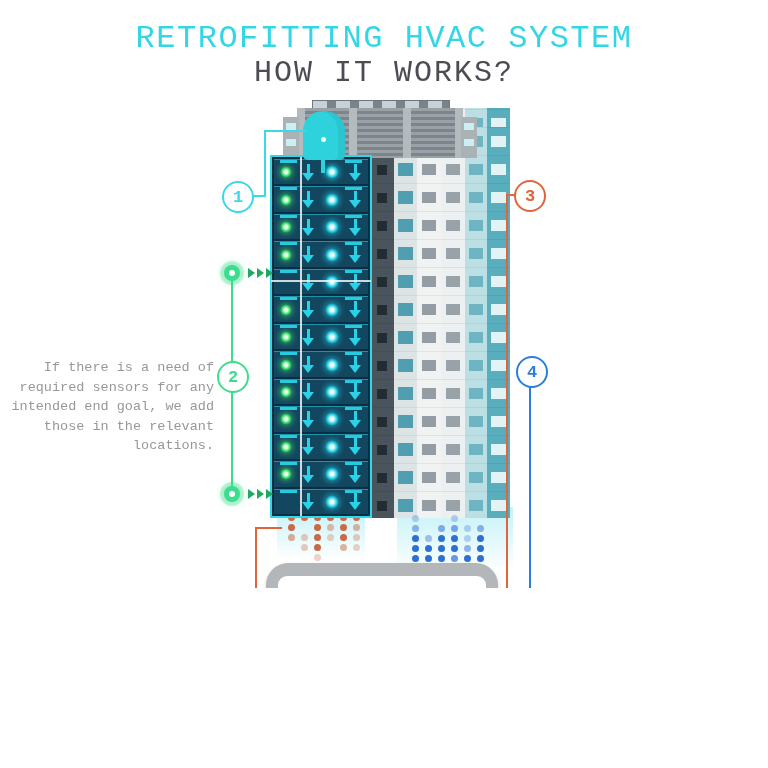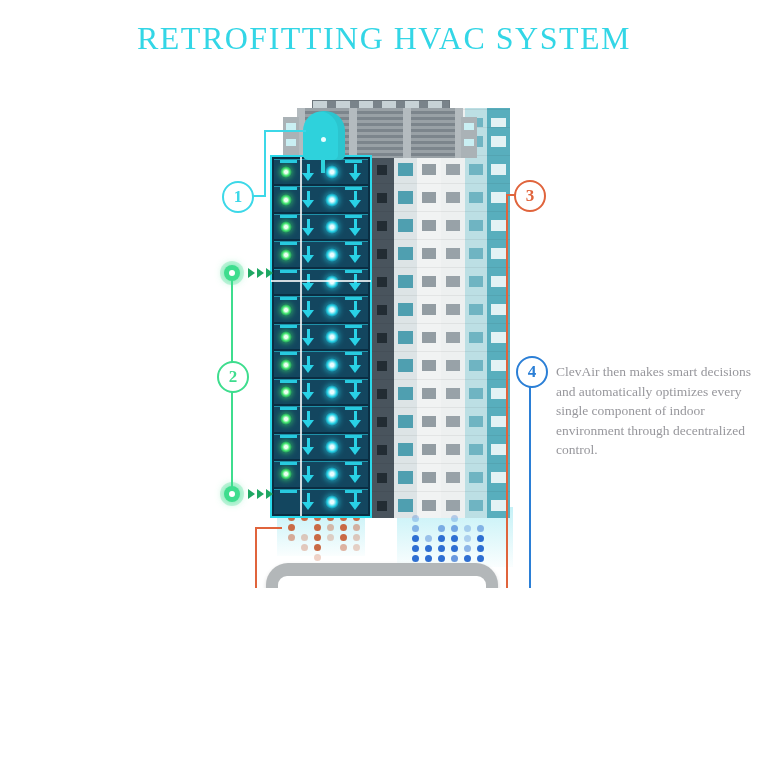--- a/index.html
+++ b/index.html
@@ -1,17 +1,17 @@
 <!DOCTYPE html>
 <html><head>
 <meta charset="utf-8">
 <style>
   html,body{margin:0;padding:0;background:#fff;}
   .canvas{position:relative;width:768px;height:588px;background:#fff;overflow:hidden;
-          font-family:Liberation Serif, serif;}
+          font-family:Liberation Mono, monospace;}
 
   
   .title{position:absolute;left:0;top:20px;width:768px;text-align:center;
          font-size:32px;letter-spacing:1.5px;color:#33d6e6;font-weight:normal;}
   .subtitle{position:absolute;left:0;top:56px;width:768px;text-align:center;
          font-size:30px;letter-spacing:2px;color:#4c4c54;font-weight:normal;}
 
   
   .step-text{position:absolute;font-size:13.5px;line-height:19.5px;color:#97979c;}
   .step-1{left:6px;top:180px;width:208px;text-align:right;}
@@ -135,20 +135,21 @@
   .footer{position:absolute;left:0;top:742px;width:768px;text-align:center;
        font-size:15.5px;color:#55555b;letter-spacing:.5px;}
   .bottombar{position:absolute;left:0;top:763px;width:768px;height:5px;background:#35d8e8;}
 </style>
 </head>
 <body>
 
 <div class="canvas">
 
   <div class="title">RETROFITTING HVAC SYSTEM</div>
+  <div class="subtitle">HOW IT WORKS?</div>
 
   <div class="facade">
     <div class="fcol fcolA"></div>
     <div class="fcol fcolB"></div>
     <div class="fcol fcolC"></div>
     <div class="fcol fcolD"></div>
     <div class="fcol fcolE"></div>
     <div class="fcol fcolF"></div>
     <div class="slab"></div>
   </div>
@@ -366,21 +367,21 @@
   <div class="badge badge-2" style="border-color: rgb(62, 221, 142); color: rgb(62, 221, 142);">
       <span>2</span>
     </div>
   <div class="badge badge-3" style="border-color: rgb(224, 100, 60); color: rgb(224, 100, 60);">
       <span>3</span>
     </div>
   <div class="badge badge-4" style="border-color: rgb(43, 127, 214); color: rgb(43, 127, 214);">
       <span>4</span>
     </div>
 
-  <div class="step-text step-4">ClevAir then makes smart decisions and automatically optimizes every single component of indoor environment through decentralized control.</div>
+  <div class="step-text step-2">If there is a need of required sensors for any intended end goal, we add those in the relevant locations.</div>
 
   <div class="stream-bg" style="left:277px;top:508px;width:88px;height:48px;"></div>
   <div class="stream" id="orange-dots" style="left:288px;top:514px;width:85px;height:50px;">
       <span class="ddot" style="left: 0px; top: 0px; background: rgb(201, 106, 69); opacity: 1;"></span>
       <span class="ddot" style="left: 13px; top: 0px; background: rgb(201, 106, 69); opacity: 1;"></span>
       <span class="ddot" style="left: 26px; top: 0px; background: rgb(201, 106, 69); opacity: 1;"></span>
       <span class="ddot" style="left: 39px; top: 0px; background: rgb(201, 106, 69); opacity: 1;"></span>
       <span class="ddot" style="left: 52px; top: 0px; background: rgb(201, 106, 69); opacity: 1;"></span>
       <span class="ddot" style="left: 65px; top: 0px; background: rgb(201, 106, 69); opacity: 1;"></span>
       <span class="ddot" style="left: 0px; top: 10px; background: rgb(201, 106, 69); opacity: 1;"></span>

